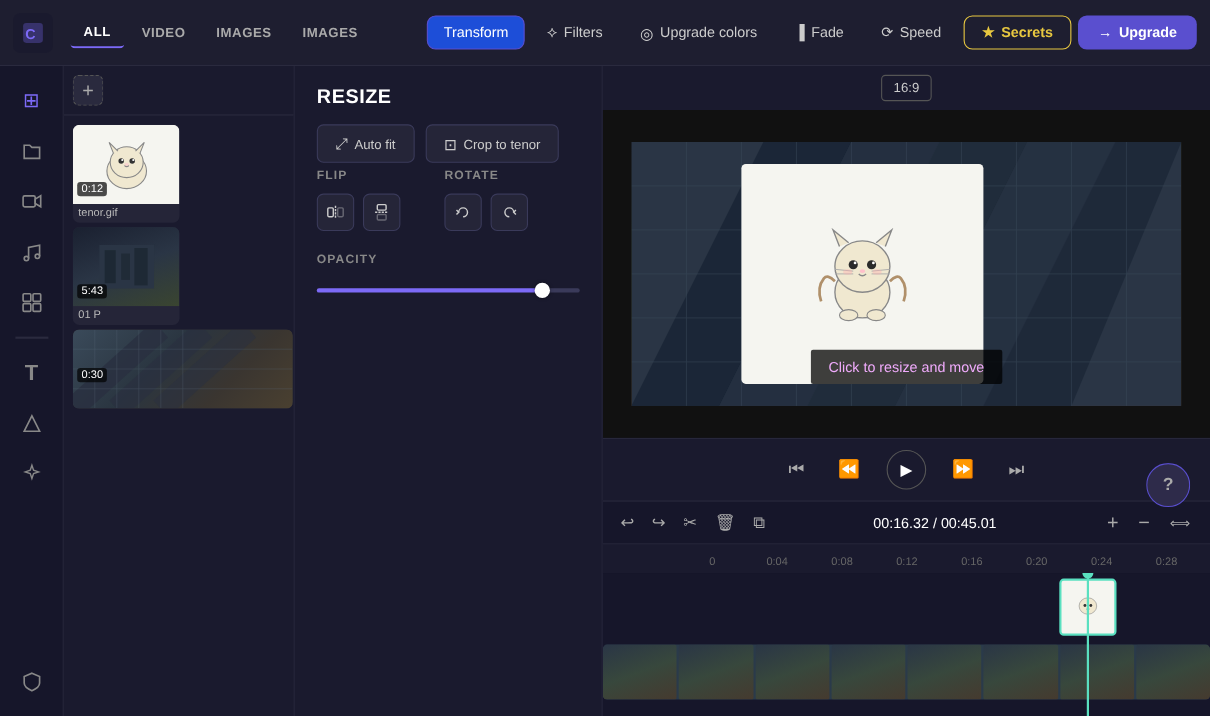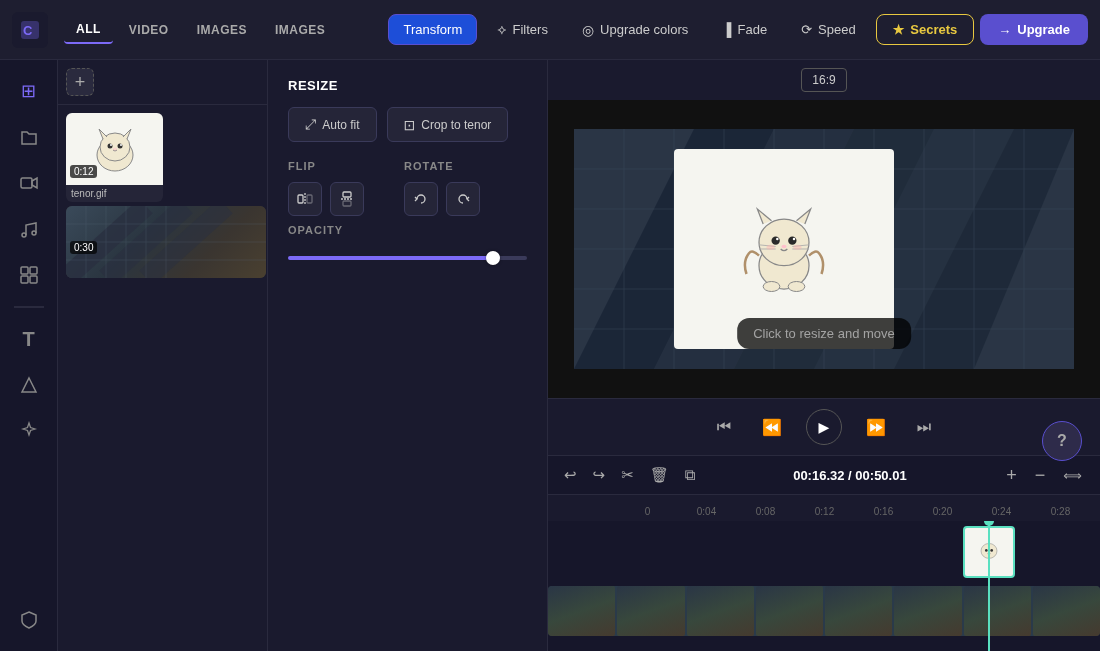--- a/index.html
+++ b/index.html
@@ -208,21 +208,21 @@
       background: #1a1a2e;
       border-right: 1px solid #2a2a3e;
       flex-shrink: 0;
       overflow-y: auto;
     }
 
     .panel-section {
       padding: 18px 20px;
     }
     .section-title {
-      font-size: 13px;
+      font-size: 18px;
       font-weight: 700;
       color: #fff;
       margin-bottom: 14px;
       letter-spacing: 0.5px;
     }
 
     .resize-btns {
       display: flex;
       gap: 10px;
     }
@@ -233,21 +233,21 @@
       font-size: 12px;
       padding: 8px 16px;
       border-radius: 6px;
       cursor: pointer;
       display: flex; align-items: center; gap: 6px;
     }
 
     .flip-rotate-row {
       display: flex;
       gap: 40px;
-      margin-top: 18px;
+      margin-top: 6px;
     }
     .sub-section-title {
       font-size: 11px;
       font-weight: 700;
       color: #888;
       margin-bottom: 10px;
       letter-spacing: 1px;
       text-transform: uppercase;
     }
     .icon-btn-row {
@@ -259,21 +259,21 @@
       background: #252538;
       border: 1px solid #3a3a5a;
       border-radius: 6px;
       display: flex; align-items: center; justify-content: center;
       cursor: pointer;
       color: #ccc;
       font-size: 16px;
     }
 
     .opacity-section {
-      margin-top: 8px;
+      margin-top: 20px;
     }
     .opacity-slider {
       width: 100%;
       margin-top: 10px;
       -webkit-appearance: none;
       height: 4px;
       border-radius: 2px;
       background: linear-gradient(to right, #7c6af7 0%, #7c6af7 88%, #3a3a5a 88%);
       outline: none;
       cursor: pointer;
@@ -340,24 +340,24 @@
       background: #f5f5f0;
       border-radius: 4px;
       display: flex; align-items: center; justify-content: center;
     }
     .resize-tooltip {
       position: absolute;
       bottom: 20px;
       left: 50%;
       transform: translateX(-50%);
       background: rgba(0,0,0,0.75);
-      color: #a3a3a3;
+      color: #f0abfc;
       font-size: 13px;
       padding: 8px 16px;
-      border-radius: 12px;
+      border-radius: 2px;
       white-space: nowrap;
     }
     .preview-controls {
       background: #1a1a2e;
       padding: 10px;
       display: flex;
       align-items: center;
       justify-content: center;
       gap: 20px;
       border-top: 1px solid #2a2a3e;
@@ -403,21 +403,21 @@
       cursor: pointer;
       font-size: 15px;
       padding: 4px;
       border-radius: 4px;
     }
     .tl-time {
       margin: 0 auto;
       font-size: 13px;
       color: #ccc;
     }
-    .tl-time span { color: #fff; font-weight: 700; }
+    .tl-time span { color: #fff; font-weight: 400; }
     .tl-zoom {
       display: flex;
       gap: 6px;
       align-items: center;
     }
     .zoom-btn {
       background: transparent;
       border: none;
       color: #aaa;
       cursor: pointer;
@@ -607,20 +607,34 @@
               <circle cx="36" cy="26" r="1" fill="#fff"></circle>
               <path d="M28 31 Q30 33 32 31" stroke="#888" stroke-width="1" fill="none"></path>
               <ellipse cx="30" cy="30" rx="2" ry="1.5" fill="#ffc0cb" opacity="0.5"></ellipse>
             </svg>
           </div>
         </div>
         <div class="thumb-duration">0:12</div>
         <div class="thumb-label">tenor.gif</div>
       </div>
 
+      <div class="media-thumb">
+        <div class="thumb-img" style="background: #222;">
+          <div style="width:97px;height:72px;background:linear-gradient(160deg,#1a2030 0%,#2a3545 50%,#3a4530 100%); display:flex;align-items:center;justify-content:center;">
+            <svg width="50" height="40" viewBox="0 0 50 40">
+              <rect x="0" y="0" width="50" height="40" fill="#2a3545"></rect>
+              <rect x="5" y="5" width="10" height="30" fill="#1a252f" opacity="0.8"></rect>
+              <rect x="20" y="8" width="8" height="24" fill="#1a252f" opacity="0.6"></rect>
+              <rect x="32" y="3" width="12" height="34" fill="#1a252f" opacity="0.7"></rect>
+            </svg>
+          </div>
+        </div>
+        <div class="thumb-duration">5:43</div>
+        <div class="thumb-label">01 P</div>
+      </div>
 
       <div class="media-thumb" style="width:200px;">
         <div class="thumb-img" style="width:200px;">
           <div style="width:200px;height:72px;background:linear-gradient(135deg,#3a4a5a 0%,#2a3540 40%,#3a3530 70%,#4a4030 100%); position:relative; overflow:hidden;">
 
             <svg width="200" height="72" viewBox="0 0 200 72" style="position:absolute;top:0;left:0;">
               <rect x="0" y="0" width="200" height="72" fill="none"></rect>
 
               <line x1="0" y1="72" x2="80" y2="0" stroke="#2a3040" stroke-width="20" opacity="0.8"></line>
               <line x1="40" y1="72" x2="120" y2="0" stroke="#2a3040" stroke-width="20" opacity="0.6"></line>
@@ -794,21 +808,21 @@
 
       <div class="timeline-toolbar">
         <button class="tl-btn" title="Undo">↩</button>
         <button class="tl-btn" title="Redo">↪</button>
         <button class="tl-btn" title="Cut">✂</button>
         <button class="tl-btn" title="Delete">🗑</button>
         <button class="tl-btn" title="Duplicate">⧉</button>
         <div class="tl-time">
           <span>00:16.32</span>
           <span> / </span>
-          <span>00:50.01</span>
+          <span>00:45.01</span>
         </div>
         <div class="tl-zoom">
           <button class="zoom-btn">+</button>
           <button class="zoom-btn">−</button>
           <button class="zoom-btn" style="font-size:13px;">⟺</button>
         </div>
       </div>
 
       <div class="timeline-ruler">
         <div class="ruler-marks">

